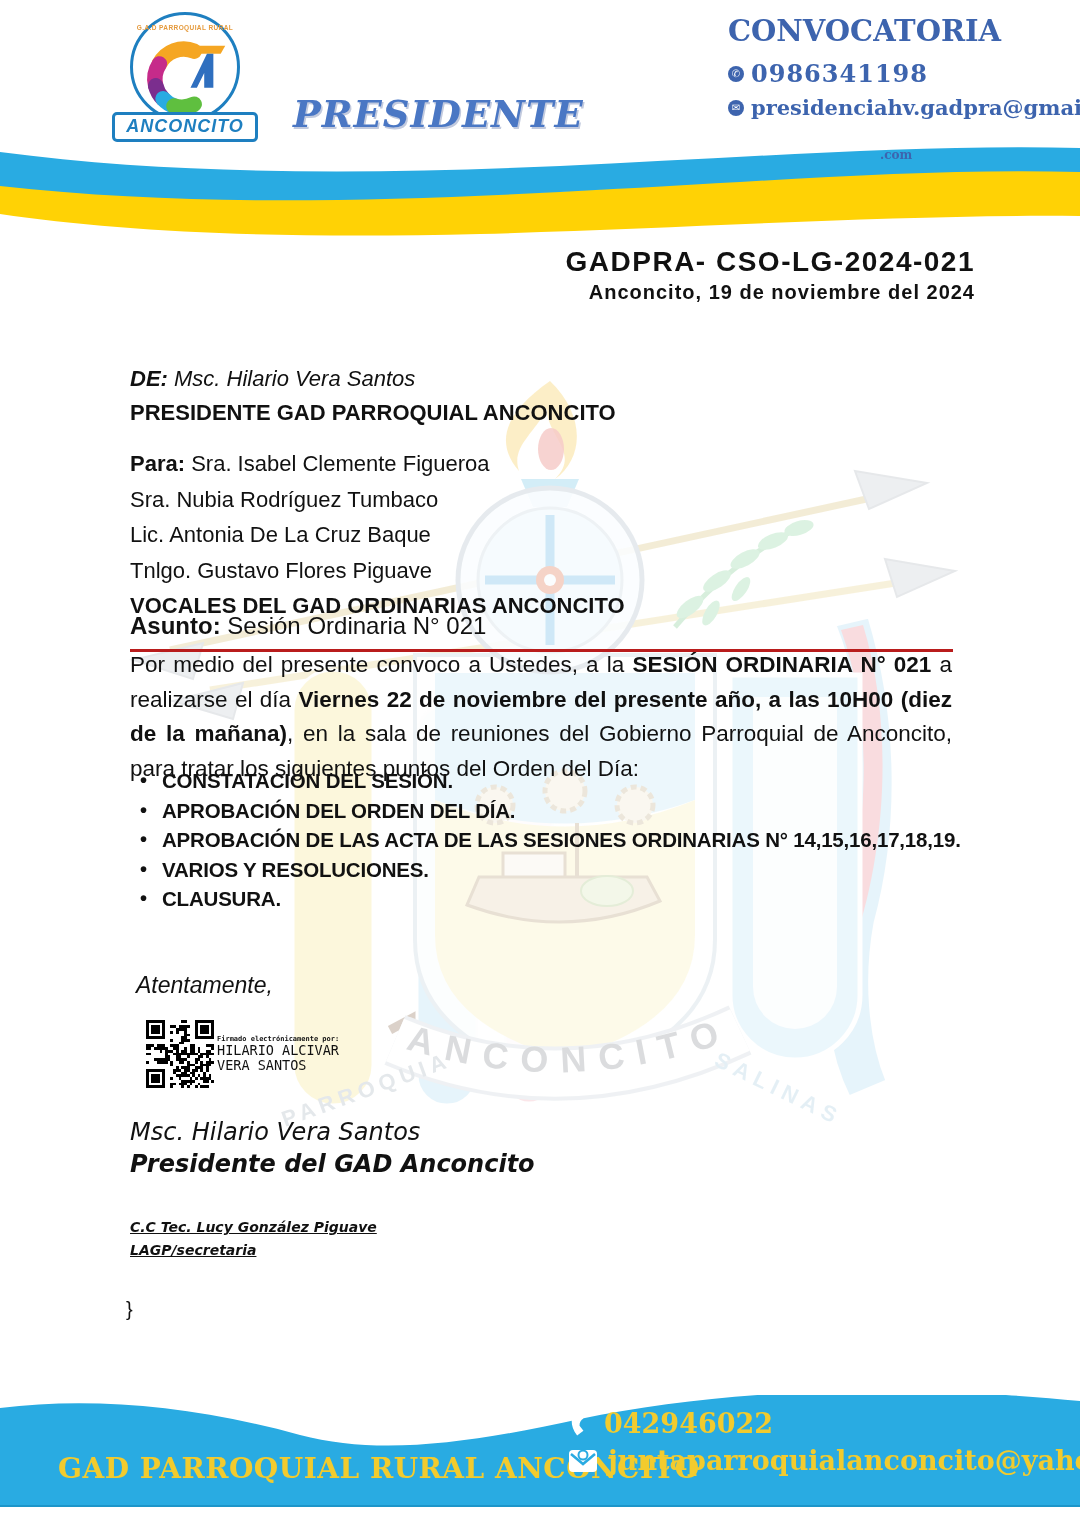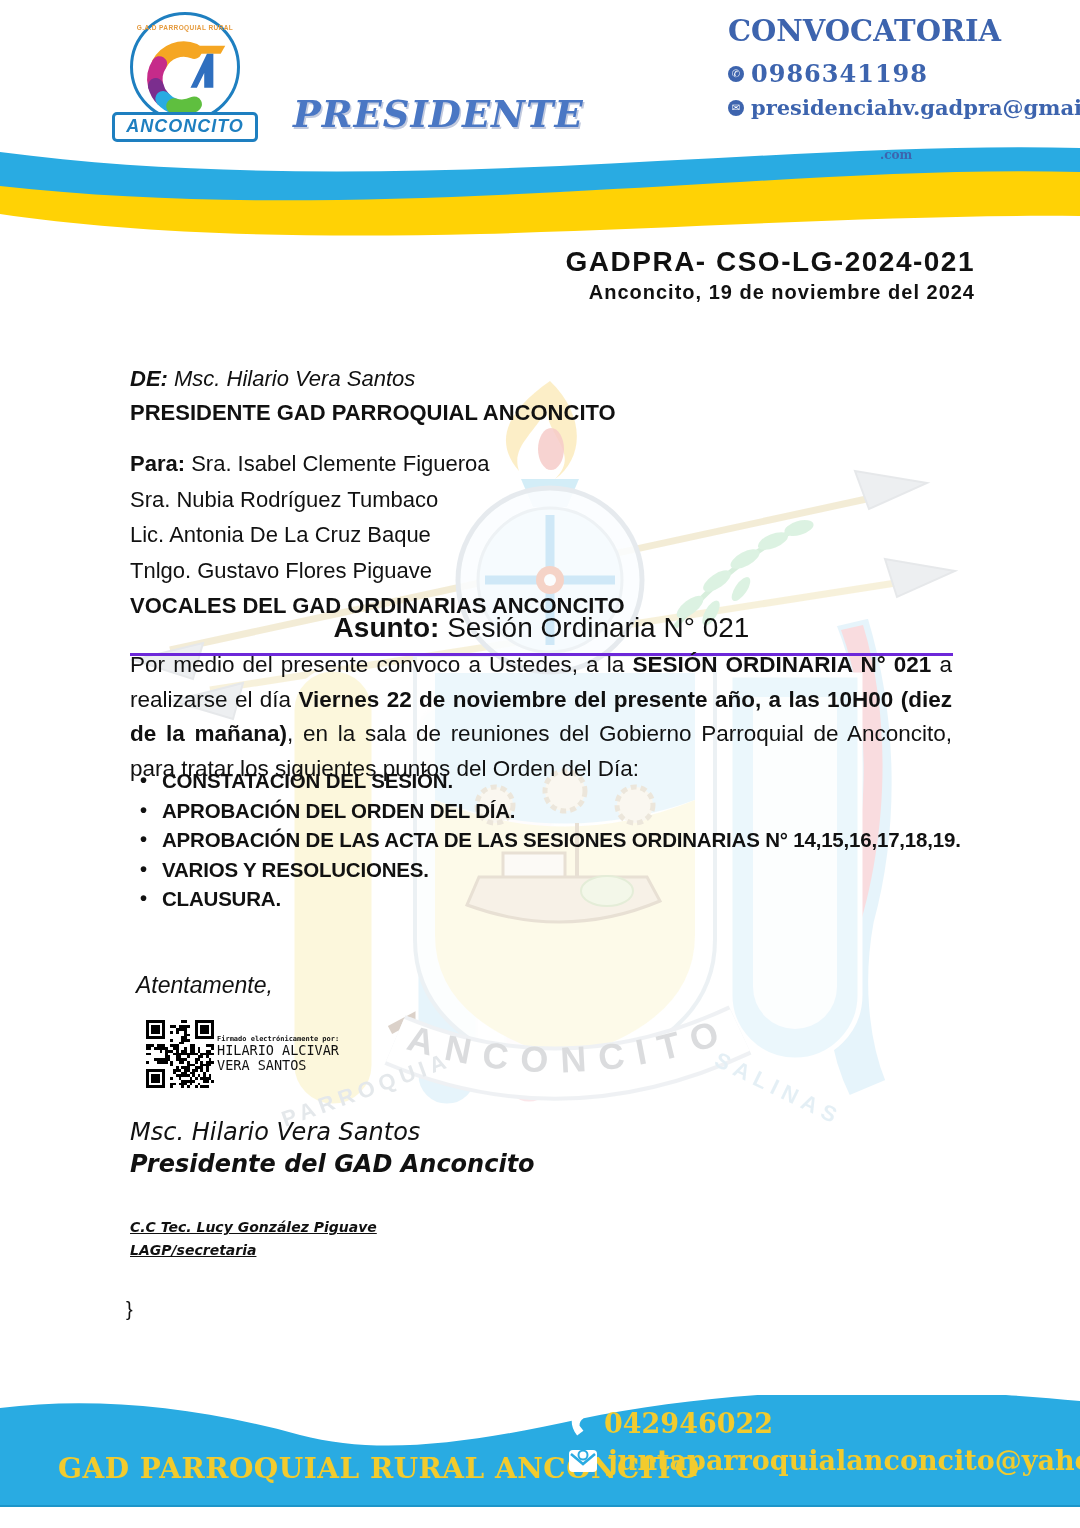--- a/index.html
+++ b/index.html
@@ -35,22 +35,22 @@
   .hr-tld{position:absolute;left:152px;top:132px;font-family:"DejaVu Serif",serif;font-weight:bold;
           font-size:12px;color:#3D64AE;z-index:3;}
   #top-waves{position:absolute;left:0;top:142px;width:1080px;height:120px;z-index:1;}
 
   
   #ref{position:absolute;right:105px;top:246px;text-align:right;z-index:2;}
   .ref-1{font-weight:bold;font-size:28px;letter-spacing:1.5px;}
   .ref-2{font-weight:bold;font-size:20px;letter-spacing:1px;margin-top:3px;}
   #from{position:absolute;left:130px;top:362px;font-size:22px;line-height:34px;z-index:2;}
   #to{position:absolute;left:130px;top:446px;font-size:22px;line-height:35.5px;z-index:2;}
-  #asunto{position:absolute;left:130px;top:612px;width:823px;font-size:28px;padding-bottom:9px;
-          border-bottom:3px solid #6d28d9;z-index:2;text-align:center;}
+  #asunto{position:absolute;left:130px;top:612px;width:823px;font-size:24px;padding-bottom:9px;
+          border-bottom:3px solid #b91c1c;z-index:2;}
   #body-par{position:absolute;left:130px;top:648px;width:822px;font-size:22.5px;line-height:34.5px;
             text-align:justify;z-index:2;}
   #agenda{position:absolute;left:138px;top:766px;margin:0;padding:0;list-style:none;z-index:2;}
   #agenda li{font-weight:bold;font-size:20.5px;line-height:29.5px;letter-spacing:-.2px;padding-left:24px;position:relative;}
   #agenda li::before{content:"•";position:absolute;left:2px;font-size:20px;}
   #closing{position:absolute;left:136px;top:972px;font-size:23px;font-style:italic;z-index:2;}
   #sig-block{position:absolute;left:146px;top:1020px;display:flex;z-index:2;}
   #qr{width:68px;height:68px;}
   .qr-text{margin-left:3px;padding-top:15px;}
   .qr-small{font-size:7px;font-weight:bold;font-family:"DejaVu Sans Mono",monospace;line-height:8px;}

